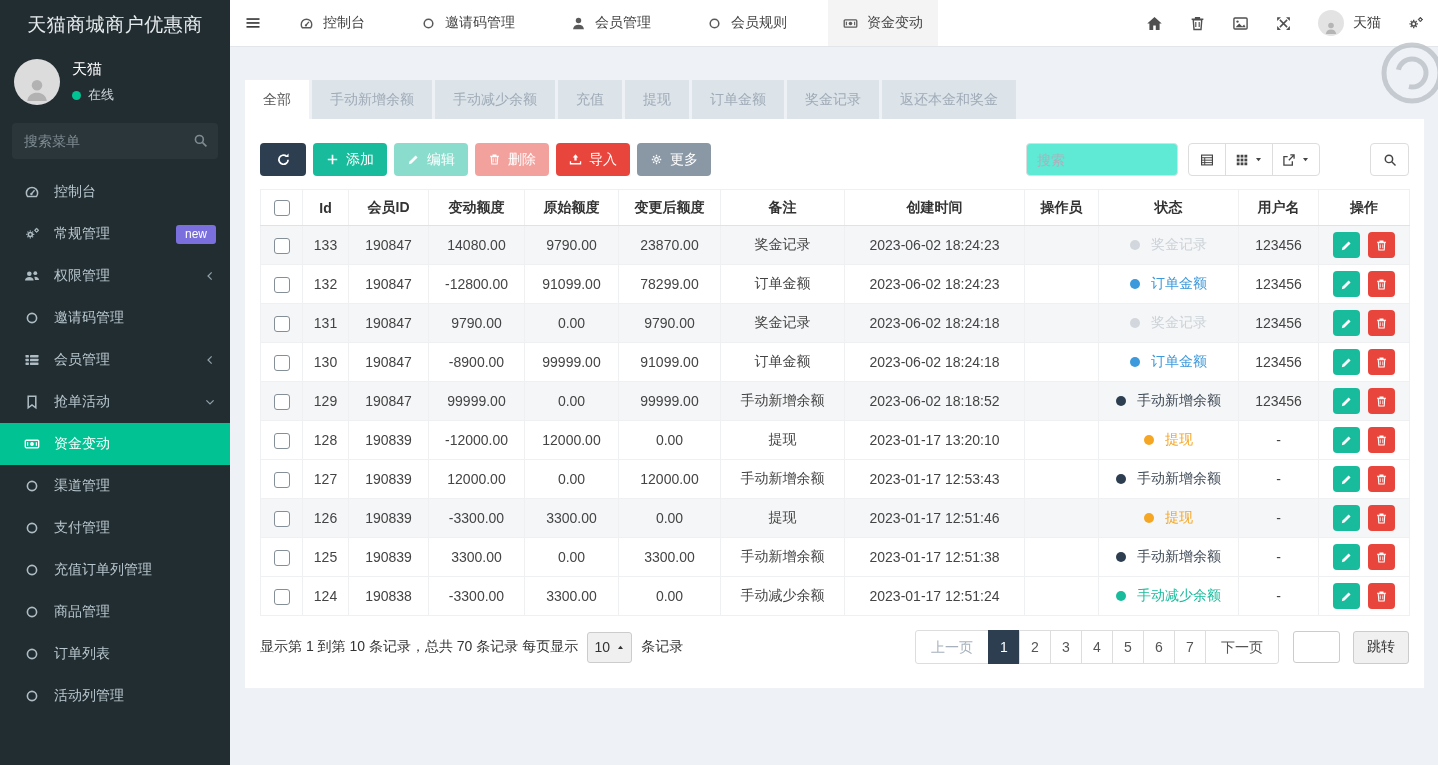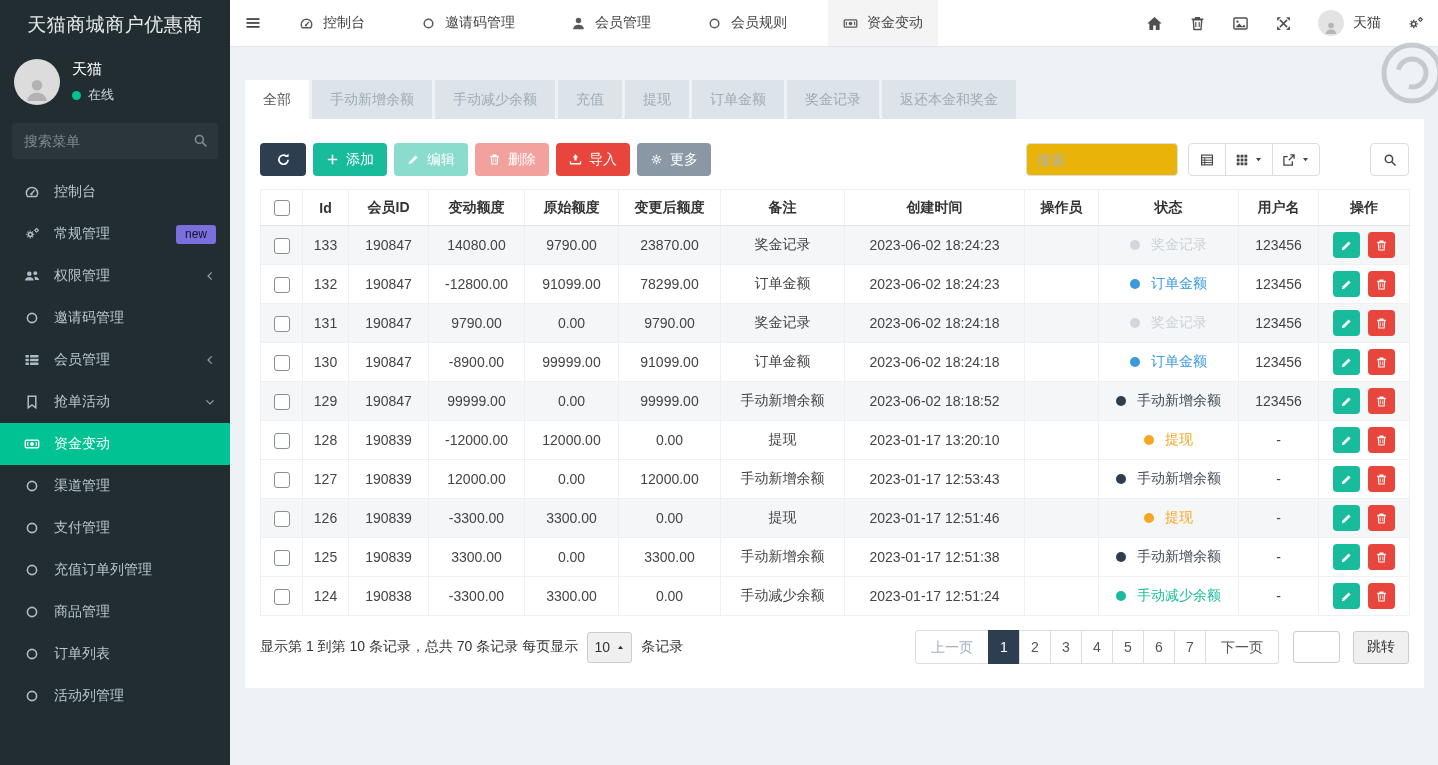--- a/index.html
+++ b/index.html
@@ -23,21 +23,21 @@
   .side-search { margin:10px 12px 0; position:relative; }
   .side-search input { width:100%; height:36px; background:#2b363b; border:none; border-radius:4px; color:#c5cdd1; padding:0 34px 0 12px; font-size:14px; outline:none; font-family:inherit; }
   .side-search input::placeholder { color:#7e8c92; }
   .side-search .mag { position:absolute; right:10px; top:10px; width:15px; height:15px; color:#7e8c92; }
   .side-menu { margin-top:12px; }
   .side-item { display:flex; align-items:center; height:42px; padding:0 14px 0 23px; cursor:pointer; color:#b8c7ce; }
   .side-item .side-icon { width:18px; height:16px; margin-right:13px; color:#aebdc4; flex:none; }
   .side-item .side-label { flex:1; white-space:nowrap; }
   .side-item.active { background:#00c292; color:#fff; }
   .side-item.active .side-icon { color:#fff; }
-  .side-badge { background:#7a6fdc; color:#0f172a; font-size:12px; padding:2px 9px; border-radius:3px; line-height:15px; }
+  .side-badge { background:#7a6fdc; color:#ffffff; font-size:12px; padding:2px 9px; border-radius:3px; line-height:15px; }
   .side-chev { width:12px; height:12px; color:#8fa0a8; flex:none; }
 
   
   .topnav { position:absolute; left:230px; right:0; top:0; height:47px; background:#fff; border-bottom:1px solid #e2e6ea; display:flex; align-items:stretch; z-index:4; }
   .hamburger { width:18px; height:16px; margin:15px 22px 0 14px; color:#3d3d3d; cursor:pointer; flex:none; }
   .nav-tabs { display:flex; align-items:stretch; }
   .nav-tab { display:flex; align-items:center; gap:9px; padding:0 15px; margin-right:26px; color:#454545; cursor:pointer; white-space:nowrap; }
   .nav-tab .nt-icon { width:15px; height:15px; color:#5a5a5a; flex:none; }
   .nav-tab.active { background:#f4f4f4; }
   .nav-right { margin-left:auto; display:flex; align-items:center; gap:26px; padding-right:14px; }
@@ -58,21 +58,21 @@
   .tb-left { display:flex; gap:7px; }
   .btn { height:33px; border:none; border-radius:4px; color:#fff; font-size:14px; font-family:inherit; display:inline-flex; align-items:center; gap:7px; padding:0 13px; cursor:pointer; }
   .btn .bicon { width:13px; height:13px; flex:none; }
   .btn-dark { background:#2c3e50; width:46px; justify-content:center; padding:0; }
   .btn-dark .bicon { width:15px; height:15px; }
   .btn-teal { background:#18bc9c; }
   .btn-red { background:#e8453c; }
   .btn-grey { background:#8a97a5; }
   .btn.disabled { opacity:.5; cursor:default; }
   .tb-right { margin-left:auto; display:flex; align-items:center; }
-  .tsearch { width:152px; height:33px; border:1px solid #ddd; border-radius:4px; padding:0 10px; font-size:14px; color:#555; outline:none; font-family:inherit; background:#eab308; }
+  .tsearch { width:152px; height:33px; border:1px solid #ddd; border-radius:4px; padding:0 10px; font-size:14px; color:#555; outline:none; font-family:inherit; background:#5eead4; }
   .tsearch::placeholder { color:#aab2bd; }
   .btn-group { display:flex; margin-left:10px; }
   .gbtn { height:33px; min-width:38px; background:#fff; border:1px solid #ddd; display:inline-flex; align-items:center; justify-content:center; gap:5px; color:#444; cursor:pointer; padding:0 9px; }
   .gbtn + .gbtn { margin-left:-1px; }
   .btn-group .gbtn:first-child { border-radius:4px 0 0 4px; }
   .btn-group .gbtn:last-child { border-radius:0 4px 4px 0; }
   .gicon { width:14px; height:14px; flex:none; }
   .caret { width:9px; height:9px; flex:none; color:#444; }
   .sbtn { margin-left:50px; height:33px; width:39px; background:#fff; border:1px solid #ddd; border-radius:4px; display:inline-flex; align-items:center; justify-content:center; color:#444; cursor:pointer; }
 

